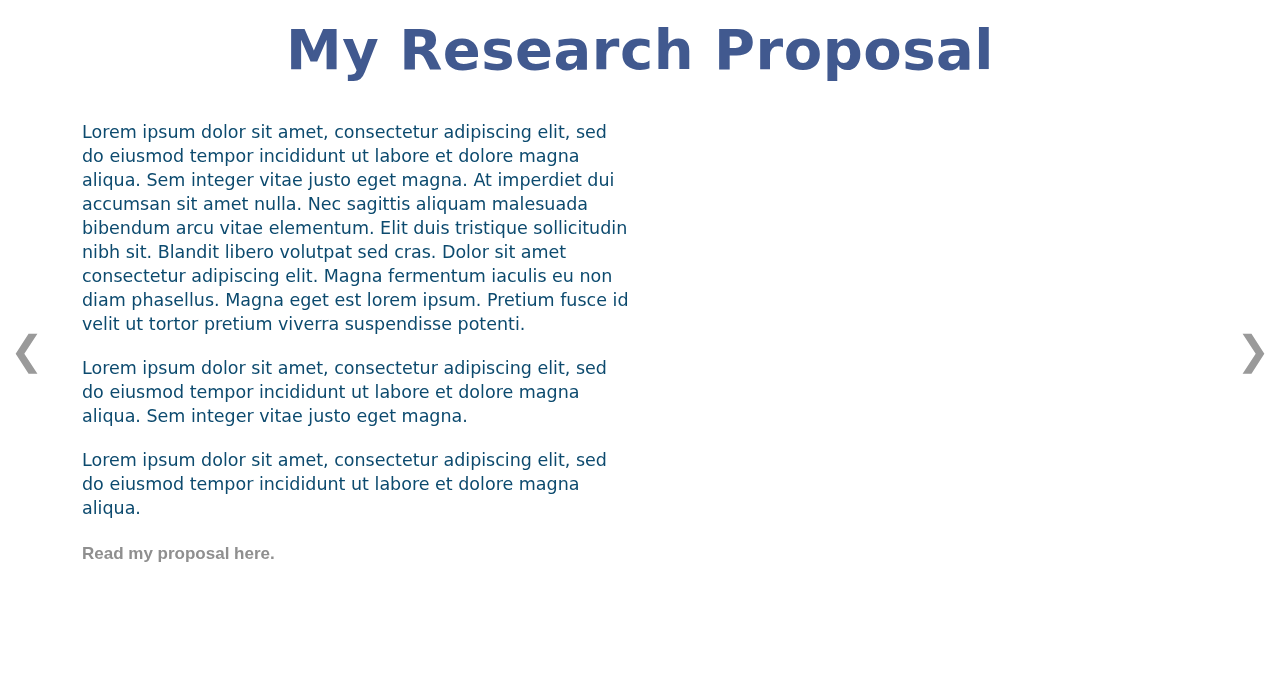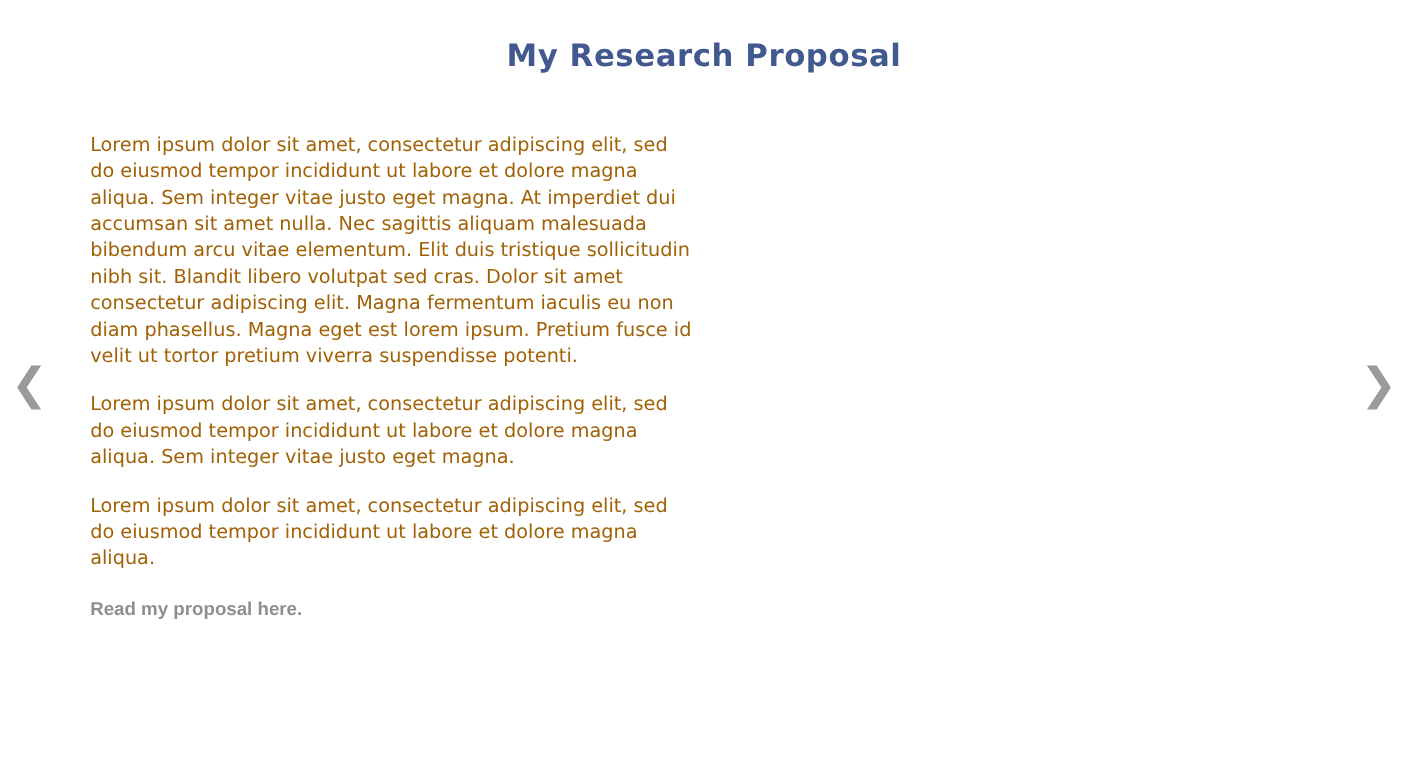--- a/index.html
+++ b/index.html
@@ -16,38 +16,38 @@
     position: relative;
     width: 1280px;
     height: 700px;
     background: #ffffff;
     box-sizing: border-box;
   }
 
   .page-title {
     text-align: center;
     color: #41598f;
-    font-size: 28px;
+    font-size: 56px;
     font-weight: bold;
     letter-spacing: 0.5px;
     margin: 0;
-    padding-top: 34px;
+    padding-top: 16px;
     line-height: 1.2;
     font-family: "DejaVu Sans", sans-serif;
   }
 
   .content-area {
     position: absolute;
     top: 120px;
     left: 82px;
     width: 560px;
   }
 
   .body-paragraph {
-    color: #a16207;
+    color: #0c4a6e;
     font-size: 17.5px;
     line-height: 24px;
     margin: 0 0 20px 0;
     font-family: "DejaVu Sans", sans-serif;
     max-width: 552px;
   }
 
   .proposal-link {
     display: inline-block;
     color: #8f8f8f;

